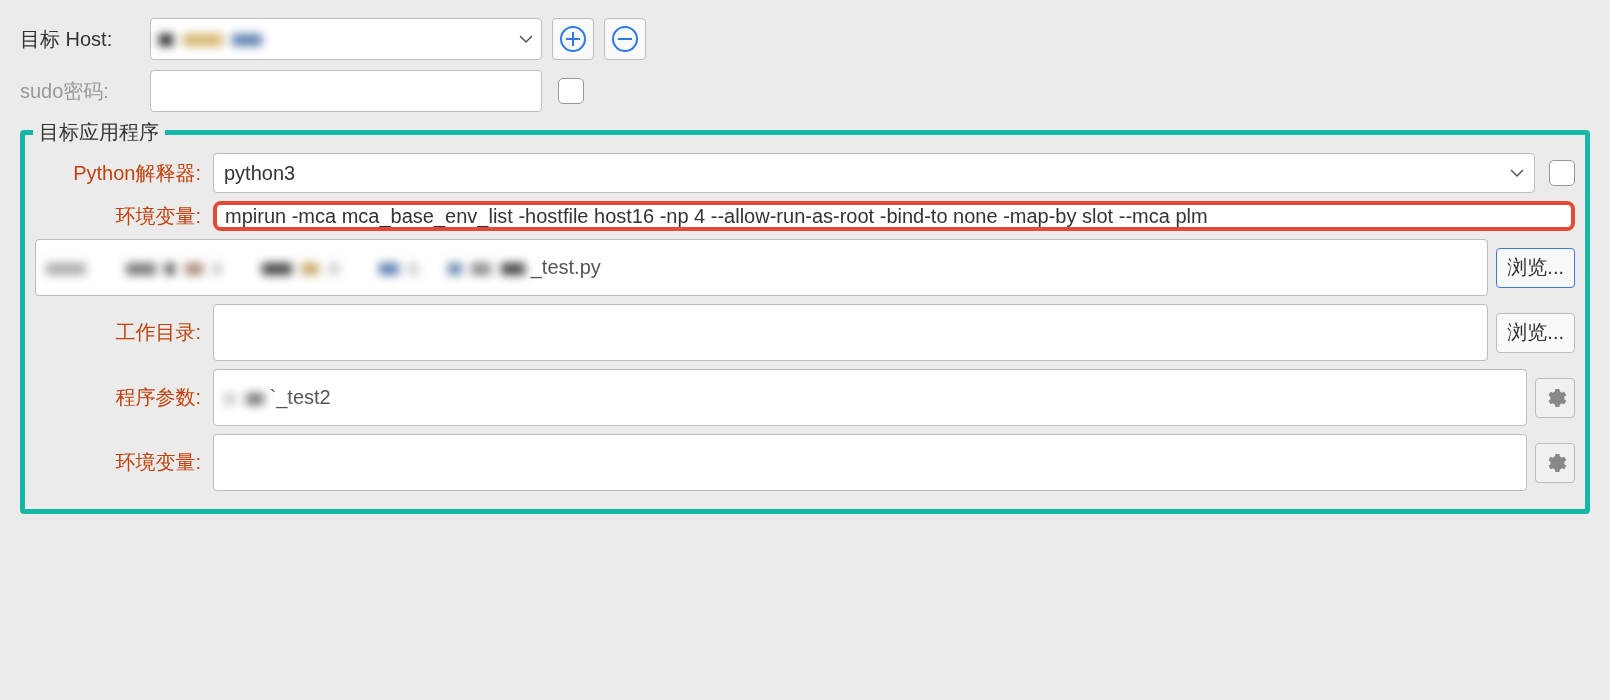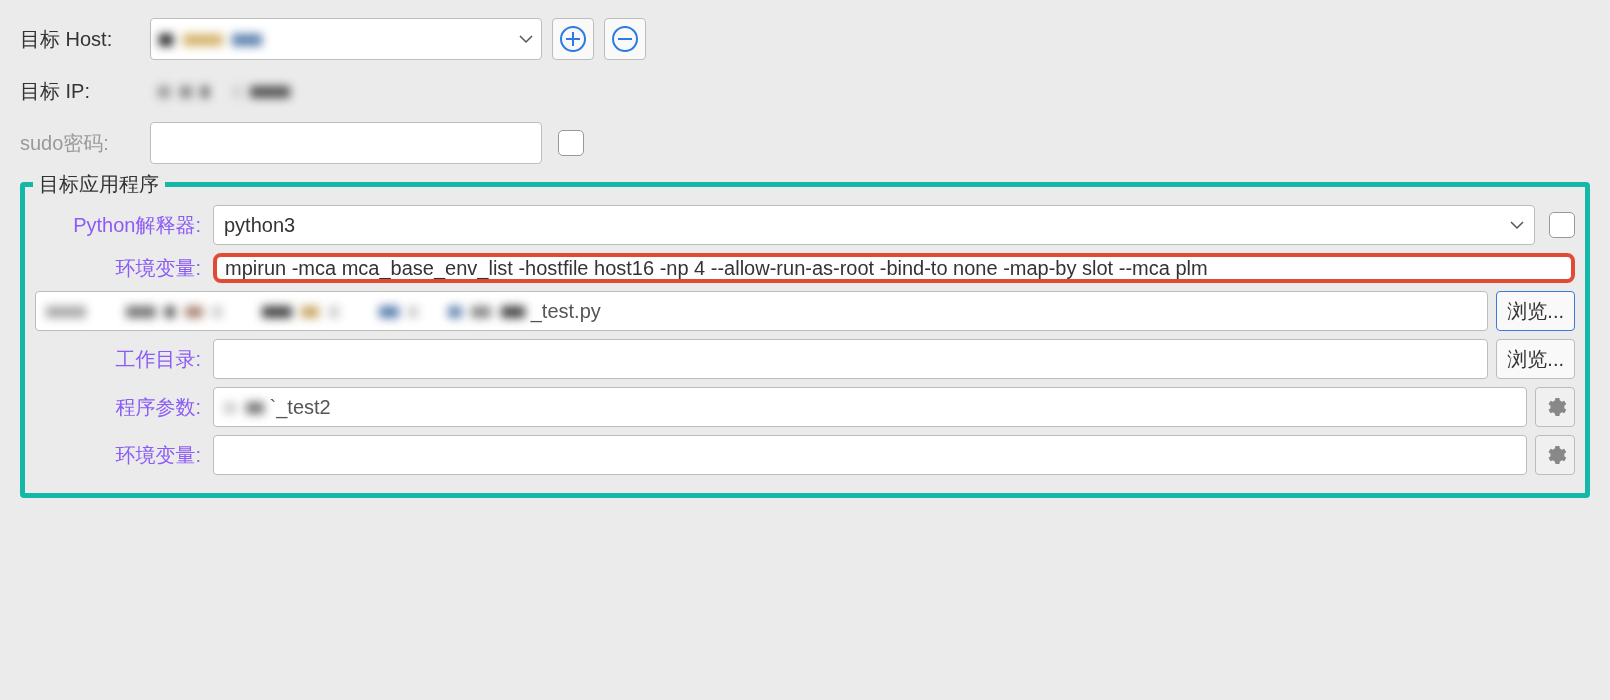--- a/index.html
+++ b/index.html
@@ -106,27 +106,27 @@
     }
     .inner-row {
       display: flex;
       align-items: center;
       margin-bottom: 8px;
       gap: 8px;
     }
     .inner-label {
       width: 170px;
       text-align: right;
-      color: #8b5cf6;
+      color: #c2410c;
       white-space: nowrap;
       padding-right: 4px;
     }
     .inner-input {
       flex: 1;
-      height: 40px;
+      height: 57px;
       border: 1px solid #bdbdbd;
       border-radius: 4px;
       background: #fff;
       display: flex;
       align-items: center;
       padding: 0 10px;
       overflow: hidden;
       white-space: nowrap;
     }
     .inner-combo {
@@ -228,32 +228,20 @@
       </svg>
     </div>
     <div class="icon-button">
       <svg width="30" height="30" viewBox="0 0 30 30">
         <circle cx="15" cy="15" r="12" stroke="#2c7be5" stroke-width="2" fill="none"></circle>
         <line x1="8" y1="15" x2="22" y2="15" stroke="#2c7be5" stroke-width="2"></line>
       </svg>
     </div>
   </div>
 
-  <div class="form-row">
-    <div class="label label-top">目标 IP:</div>
-    <div class="plain-value">
-      <span class="blurred">
-        <span class="blur-segment" style="width:12px;background:#999"></span>
-        <span class="blur-segment" style="width:12px;background:#888"></span>
-        <span class="blur-segment" style="width:8px;background:#666"></span>
-        <span class="blur-segment" style="width:8px;background:#ccc;margin-left:14px"></span>
-        <span class="blur-segment" style="width:40px;background:#555"></span>
-      </span>
-    </div>
-  </div>
 
   <div class="form-row">
     <div class="label label-top label-muted">sudo密码:</div>
     <div class="text-field">
       <span></span>
     </div>
     <div class="checkbox"></div>
   </div>
 
   <div class="fieldset">

